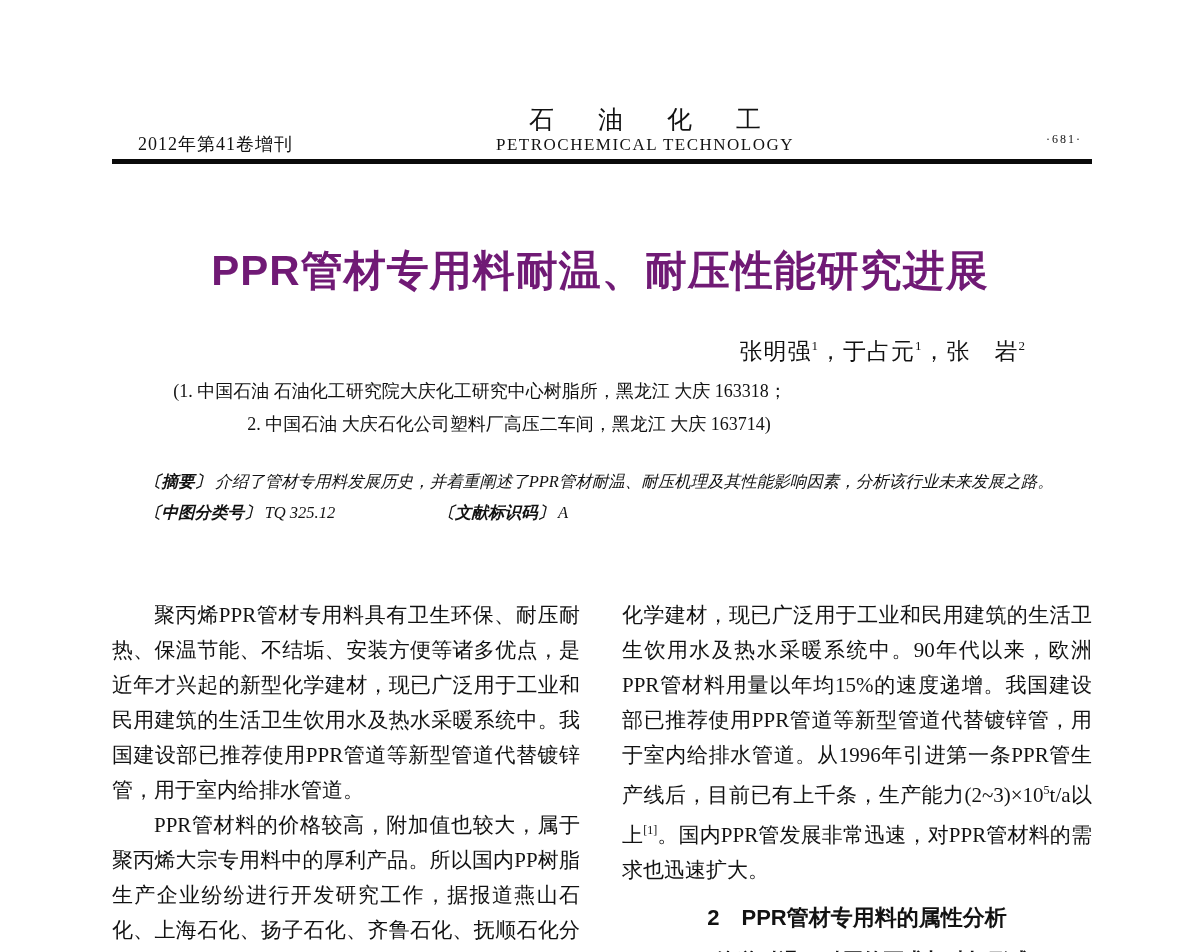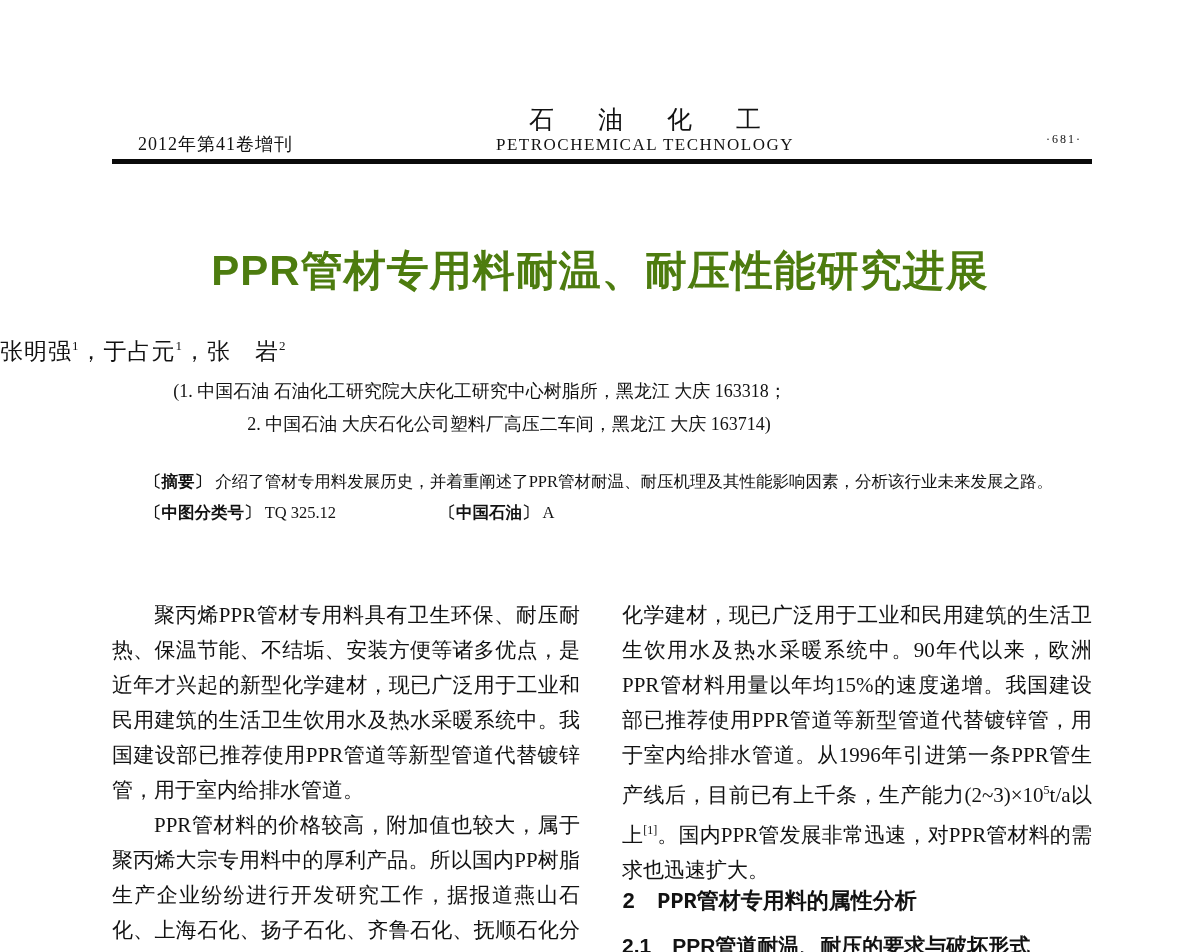--- a/index.html
+++ b/index.html
@@ -38,60 +38,61 @@
     position:absolute; left:112px; top:159px;
     width:980px; height:5px; background:#0a0a0a;
   }
 
   
   .title {
     position:absolute; left:0; top:243px; width:1200px;
     text-align:center;
     font-family:"Liberation Sans", sans-serif;
     font-weight:bold; font-size:42px; letter-spacing:1px;
-    color:#4d7c0f;
+    color:#701a75;
   }
   .authors {
     position:absolute; left:0; top:336px; width:1026px;
-    text-align:left; font-size:23px; letter-spacing:1px;
+    text-align:right; font-size:23px; letter-spacing:1px;
   }
   .authors sup { font-size:13px; vertical-align:super; }
   .aff1, .aff2 {
     position:absolute; left:0; width:960px;
     text-align:center; font-size:18px;
   }
   .aff1 { top:379px; }
   .aff2 { top:412px;margin-left:29px; }
 
   
   .meta {
     position:absolute; left:145px; top:466px; width:945px;
-    font-size:16.5px; line-height:31px;
+    font-size:16.5px; line-height:31px;font-style:italic;
   }
   .meta .lbl { font-weight:bold; font-family:"Liberation Sans", sans-serif; }
   .meta .row { white-space:nowrap; }
   .meta .gap { display:inline-block; width:95px; }
 
   
   .col {
     position:absolute; top:598px;
     width:468px; height:354px; overflow:hidden;
     font-size:21px; line-height:35px;
     text-align:justify;
   }
   .col-left  { left:112px; }
   .col-right { left:622px; width:470px; }
   .para { text-indent:2em; }
   .para.noindent { text-indent:0; }
   .col sup { font-size:12px; vertical-align:super; }
 
   .h2 {
-    font-family:Liberation Mono, monospace;
+    margin-top:15px;
+    font-family:Liberation Sans, sans-serif;
     font-weight:600; font-size:22px; line-height:30px;
-    text-align:left;
+    text-align:center;
   }
   .h21 {
     margin-top:13px;
     font-family:"Liberation Sans", sans-serif;
     font-weight:bold; font-size:21px; line-height:30px;
     text-align:left;
   }
 </style>
 </head>
 <body>
@@ -115,21 +116,21 @@
 
   <div class="meta">
     <div class="row">
       <span class="lbl">〔摘要〕</span>
       <span>介绍了管材专用料发展历史，并着重阐述了PPR管材耐温、耐压机理及其性能影响因素，分析该行业未来发展之路。</span>
     </div>
     <div class="row">
       <span class="lbl">〔中图分类号〕</span>
       <span>TQ 325.12</span>
       <span class="gap"></span>
-      <span class="lbl">〔中国石油〕</span>
+      <span class="lbl">〔文献标识码〕</span>
       <span>A</span>
     </div>
   </div>
 
   <div class="col col-left">
     <p class="para">聚丙烯PPR管材专用料具有卫生环保、耐压耐热、保温节能、不结垢、安装方便等诸多优点，是近年才兴起的新型化学建材，现已广泛用于工业和民用建筑的生活卫生饮用水及热水采暖系统中。我国建设部已推荐使用PPR管道等新型管道代替镀锌管，用于室内给排水管道。</p>
     <p class="para">PPR管材料的价格较高，附加值也较大，属于聚丙烯大宗专用料中的厚利产品。所以国内PP树脂生产企业纷纷进行开发研究工作，据报道燕山石化、上海石化、扬子石化、齐鲁石化、抚顺石化分别进行了PPR管材专用料的研发，但由于该料品质</p>
   </div>
 
   <div class="col col-right">

